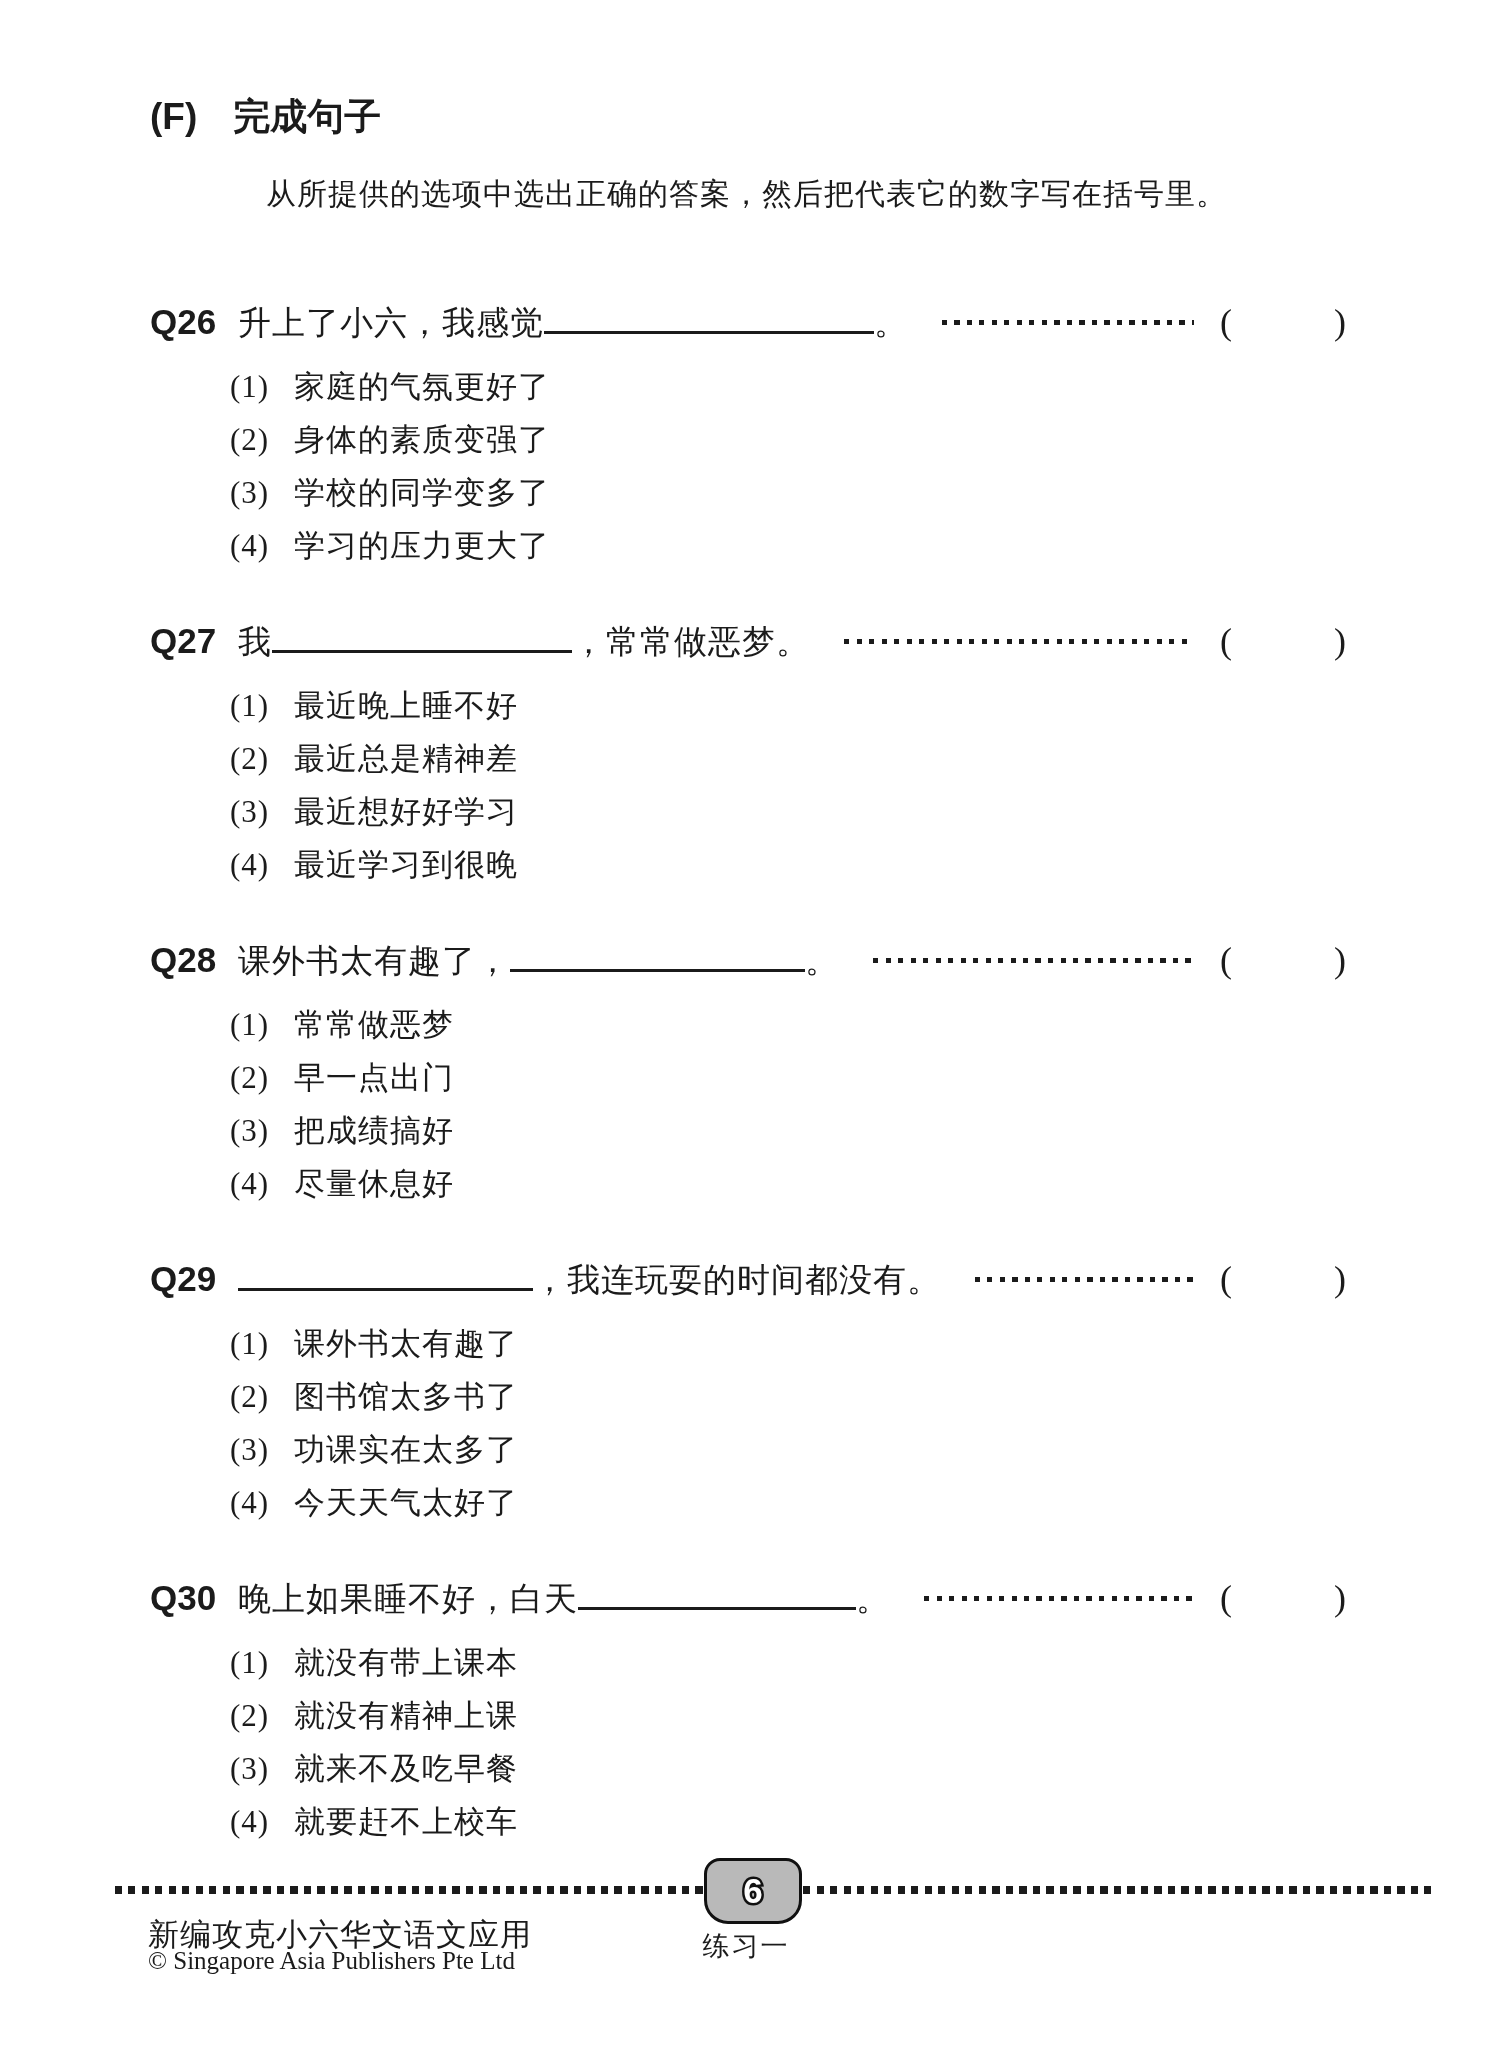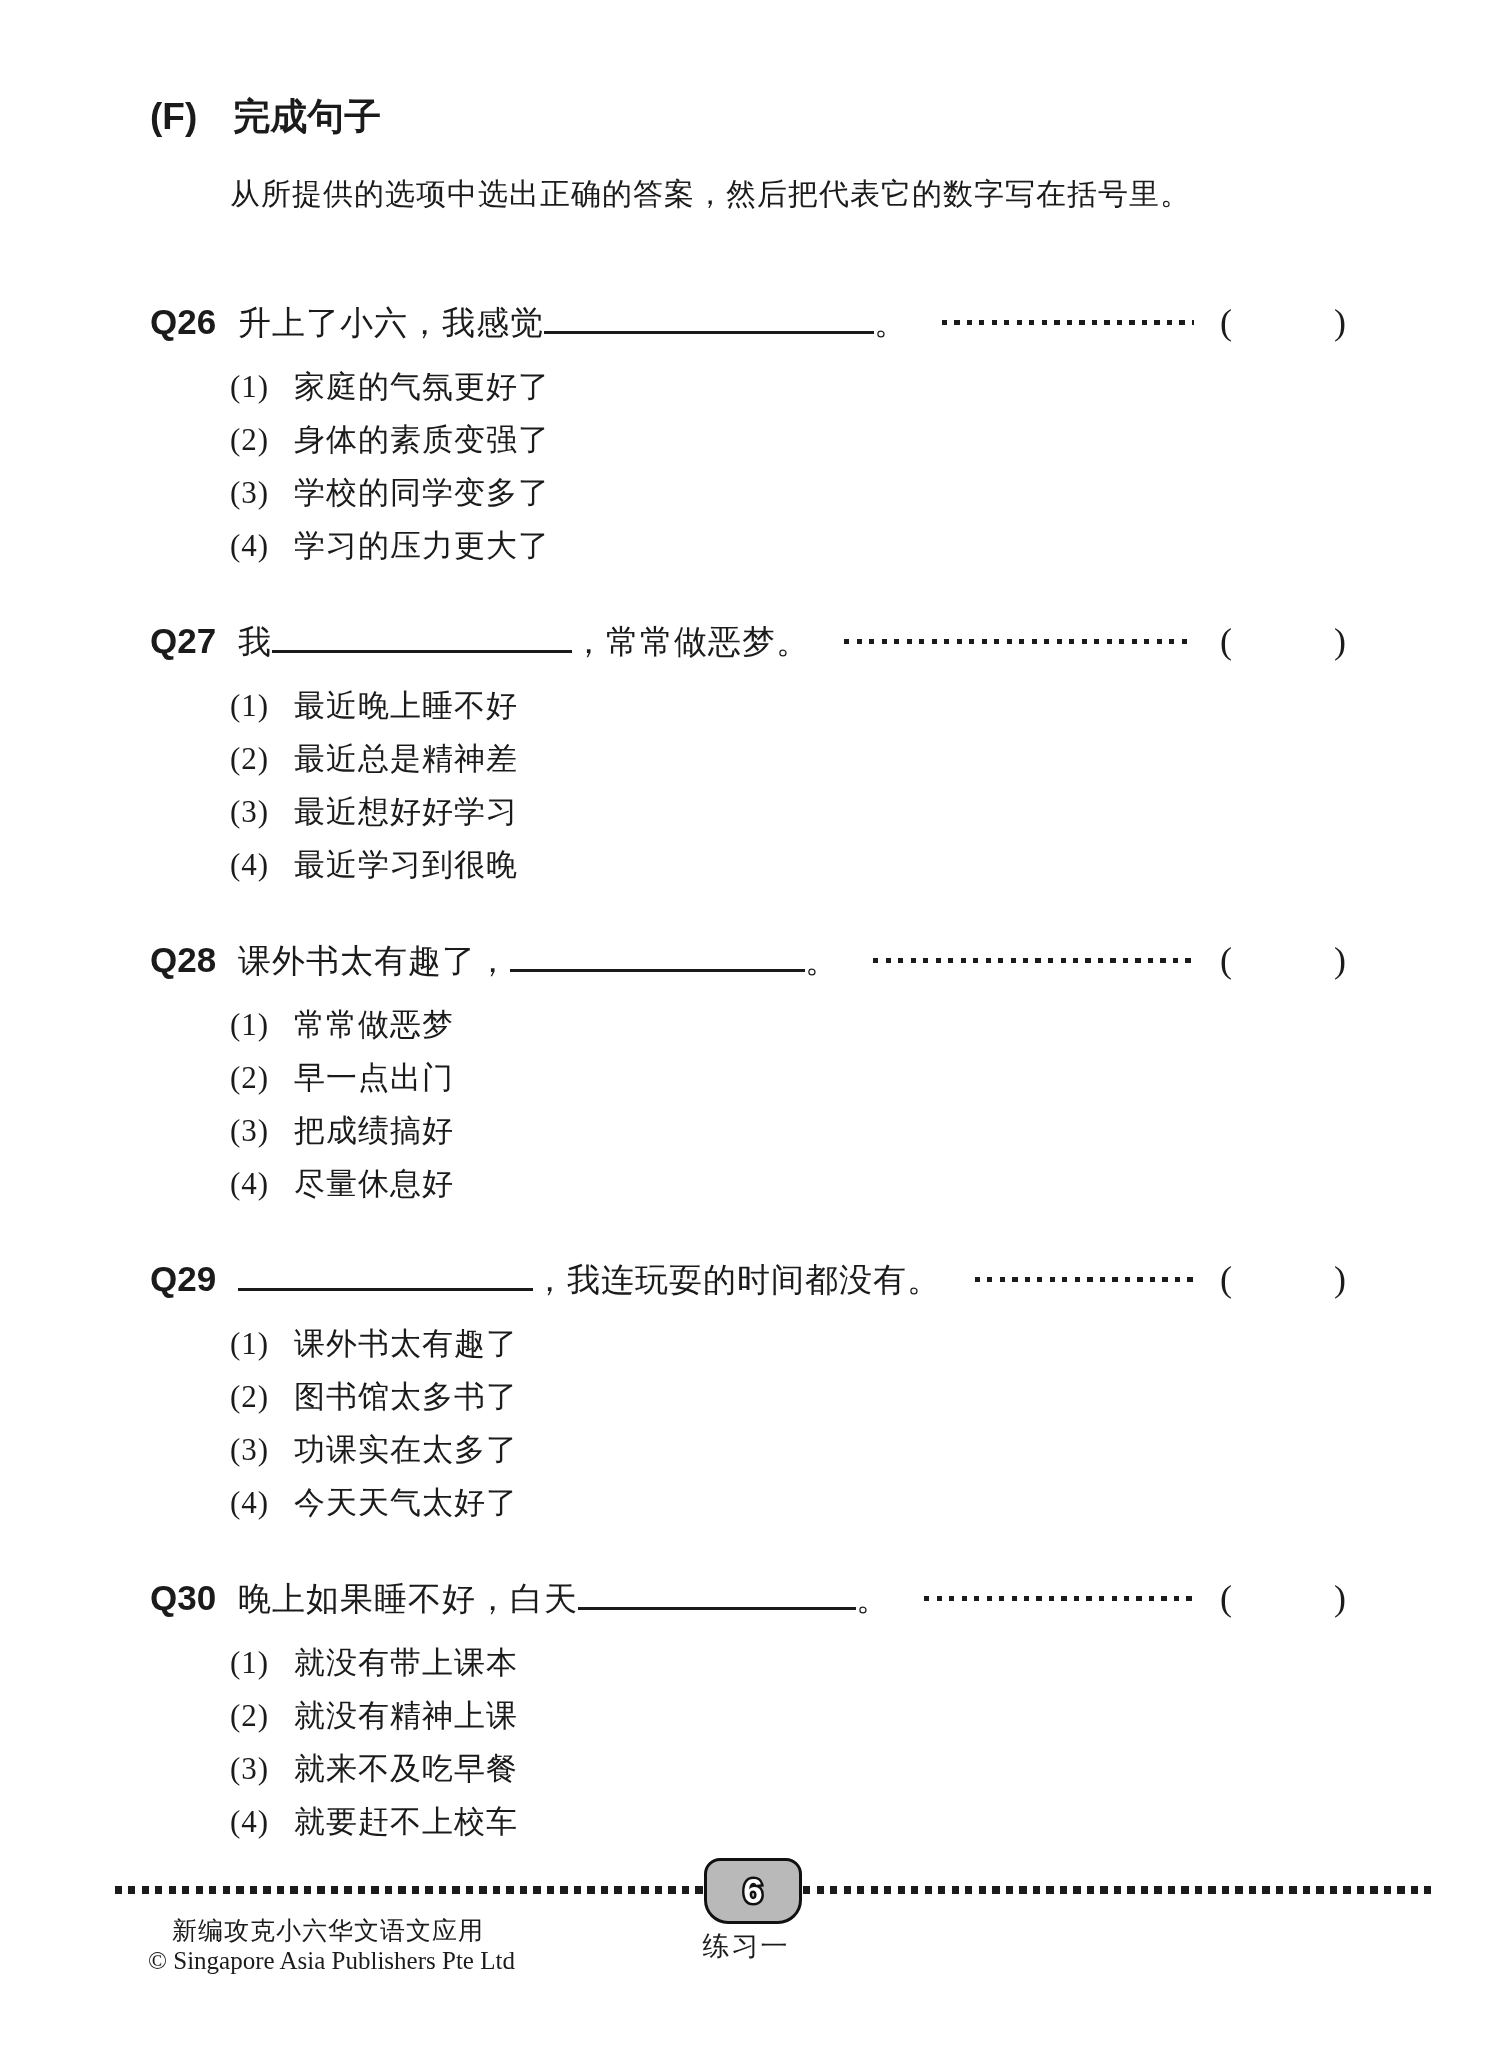--- a/index.html
+++ b/index.html
@@ -14,21 +14,21 @@
   }
   .content { position:absolute; left:150px; top:92px; width:1196px; }
 
   .section-head {
     display:flex; align-items:baseline; gap:36px;
     font-family:"Liberation Sans","DejaVu Sans",sans-serif;
     font-weight:700; font-size:37px;
     margin-bottom:32px;
   }
   .instruction {
-    margin-left:80px;
+    margin-left:116px;
     font-size:30px;
     letter-spacing:1px;
     margin-bottom:86px;
   }
 
   .q { margin-bottom:48px; }
   .q-line { display:flex; align-items:baseline; font-size:33px; margin-bottom:14px; }
   .q-label {
     flex:none; width:88px;
     font-family:"Liberation Sans","DejaVu Sans",sans-serif;
@@ -70,21 +70,21 @@
   }
   .badge-num {
     font-family:"Liberation Sans","DejaVu Sans",sans-serif;
     font-weight:700; font-size:35px;
     color:#fff; -webkit-text-stroke:5px #111; paint-order:stroke fill;
   }
   .exercise-label {
     position:absolute; left:0; top:1928px; width:1492px;
     text-align:center; font-size:27px; letter-spacing:2px;
   }
-  .book-title { position:absolute; left:148px; top:1914px; font-size:25px; letter-spacing:1px;margin-left:24px; }
+  .book-title { position:absolute; left:148px; top:1914px; font-size:31px; letter-spacing:1px; }
   .copyright  { position:absolute; left:148px; top:1947px; font-size:25px; }
 </style>
 </head>
 <body>
 
 <div class="page">
   <div class="content">
 
     <div class="section-head">
       <span>(F)</span>

